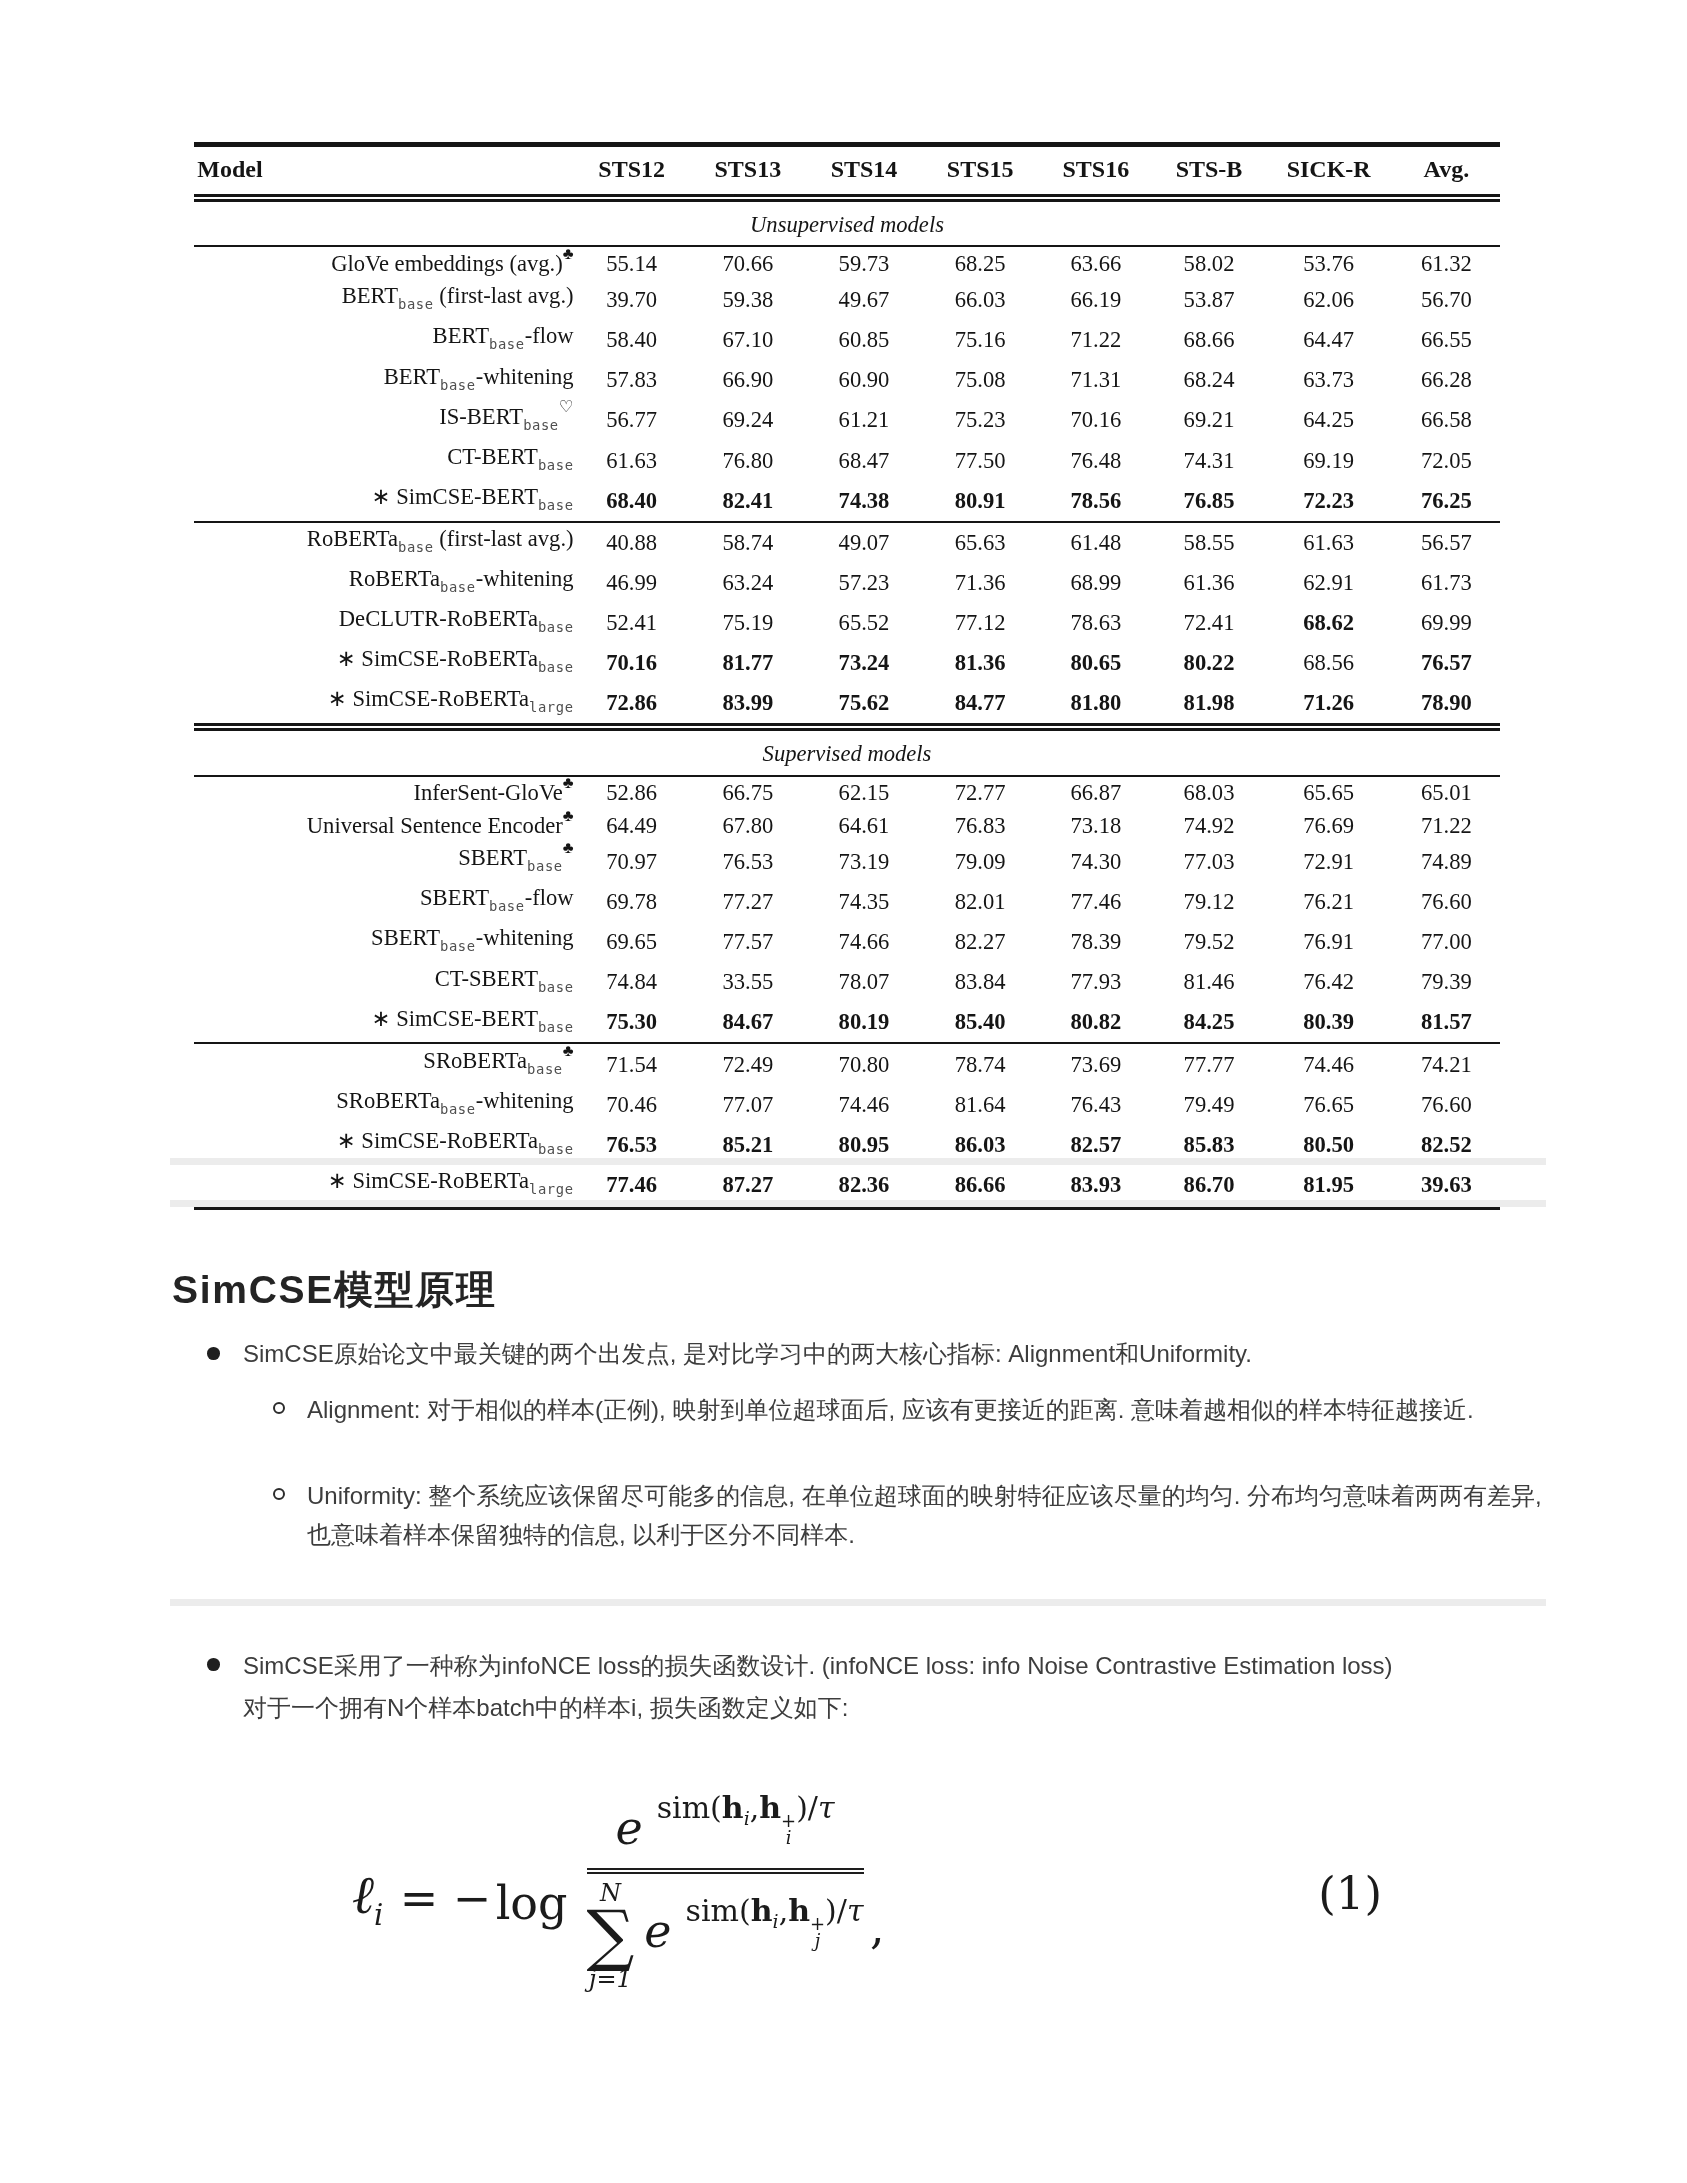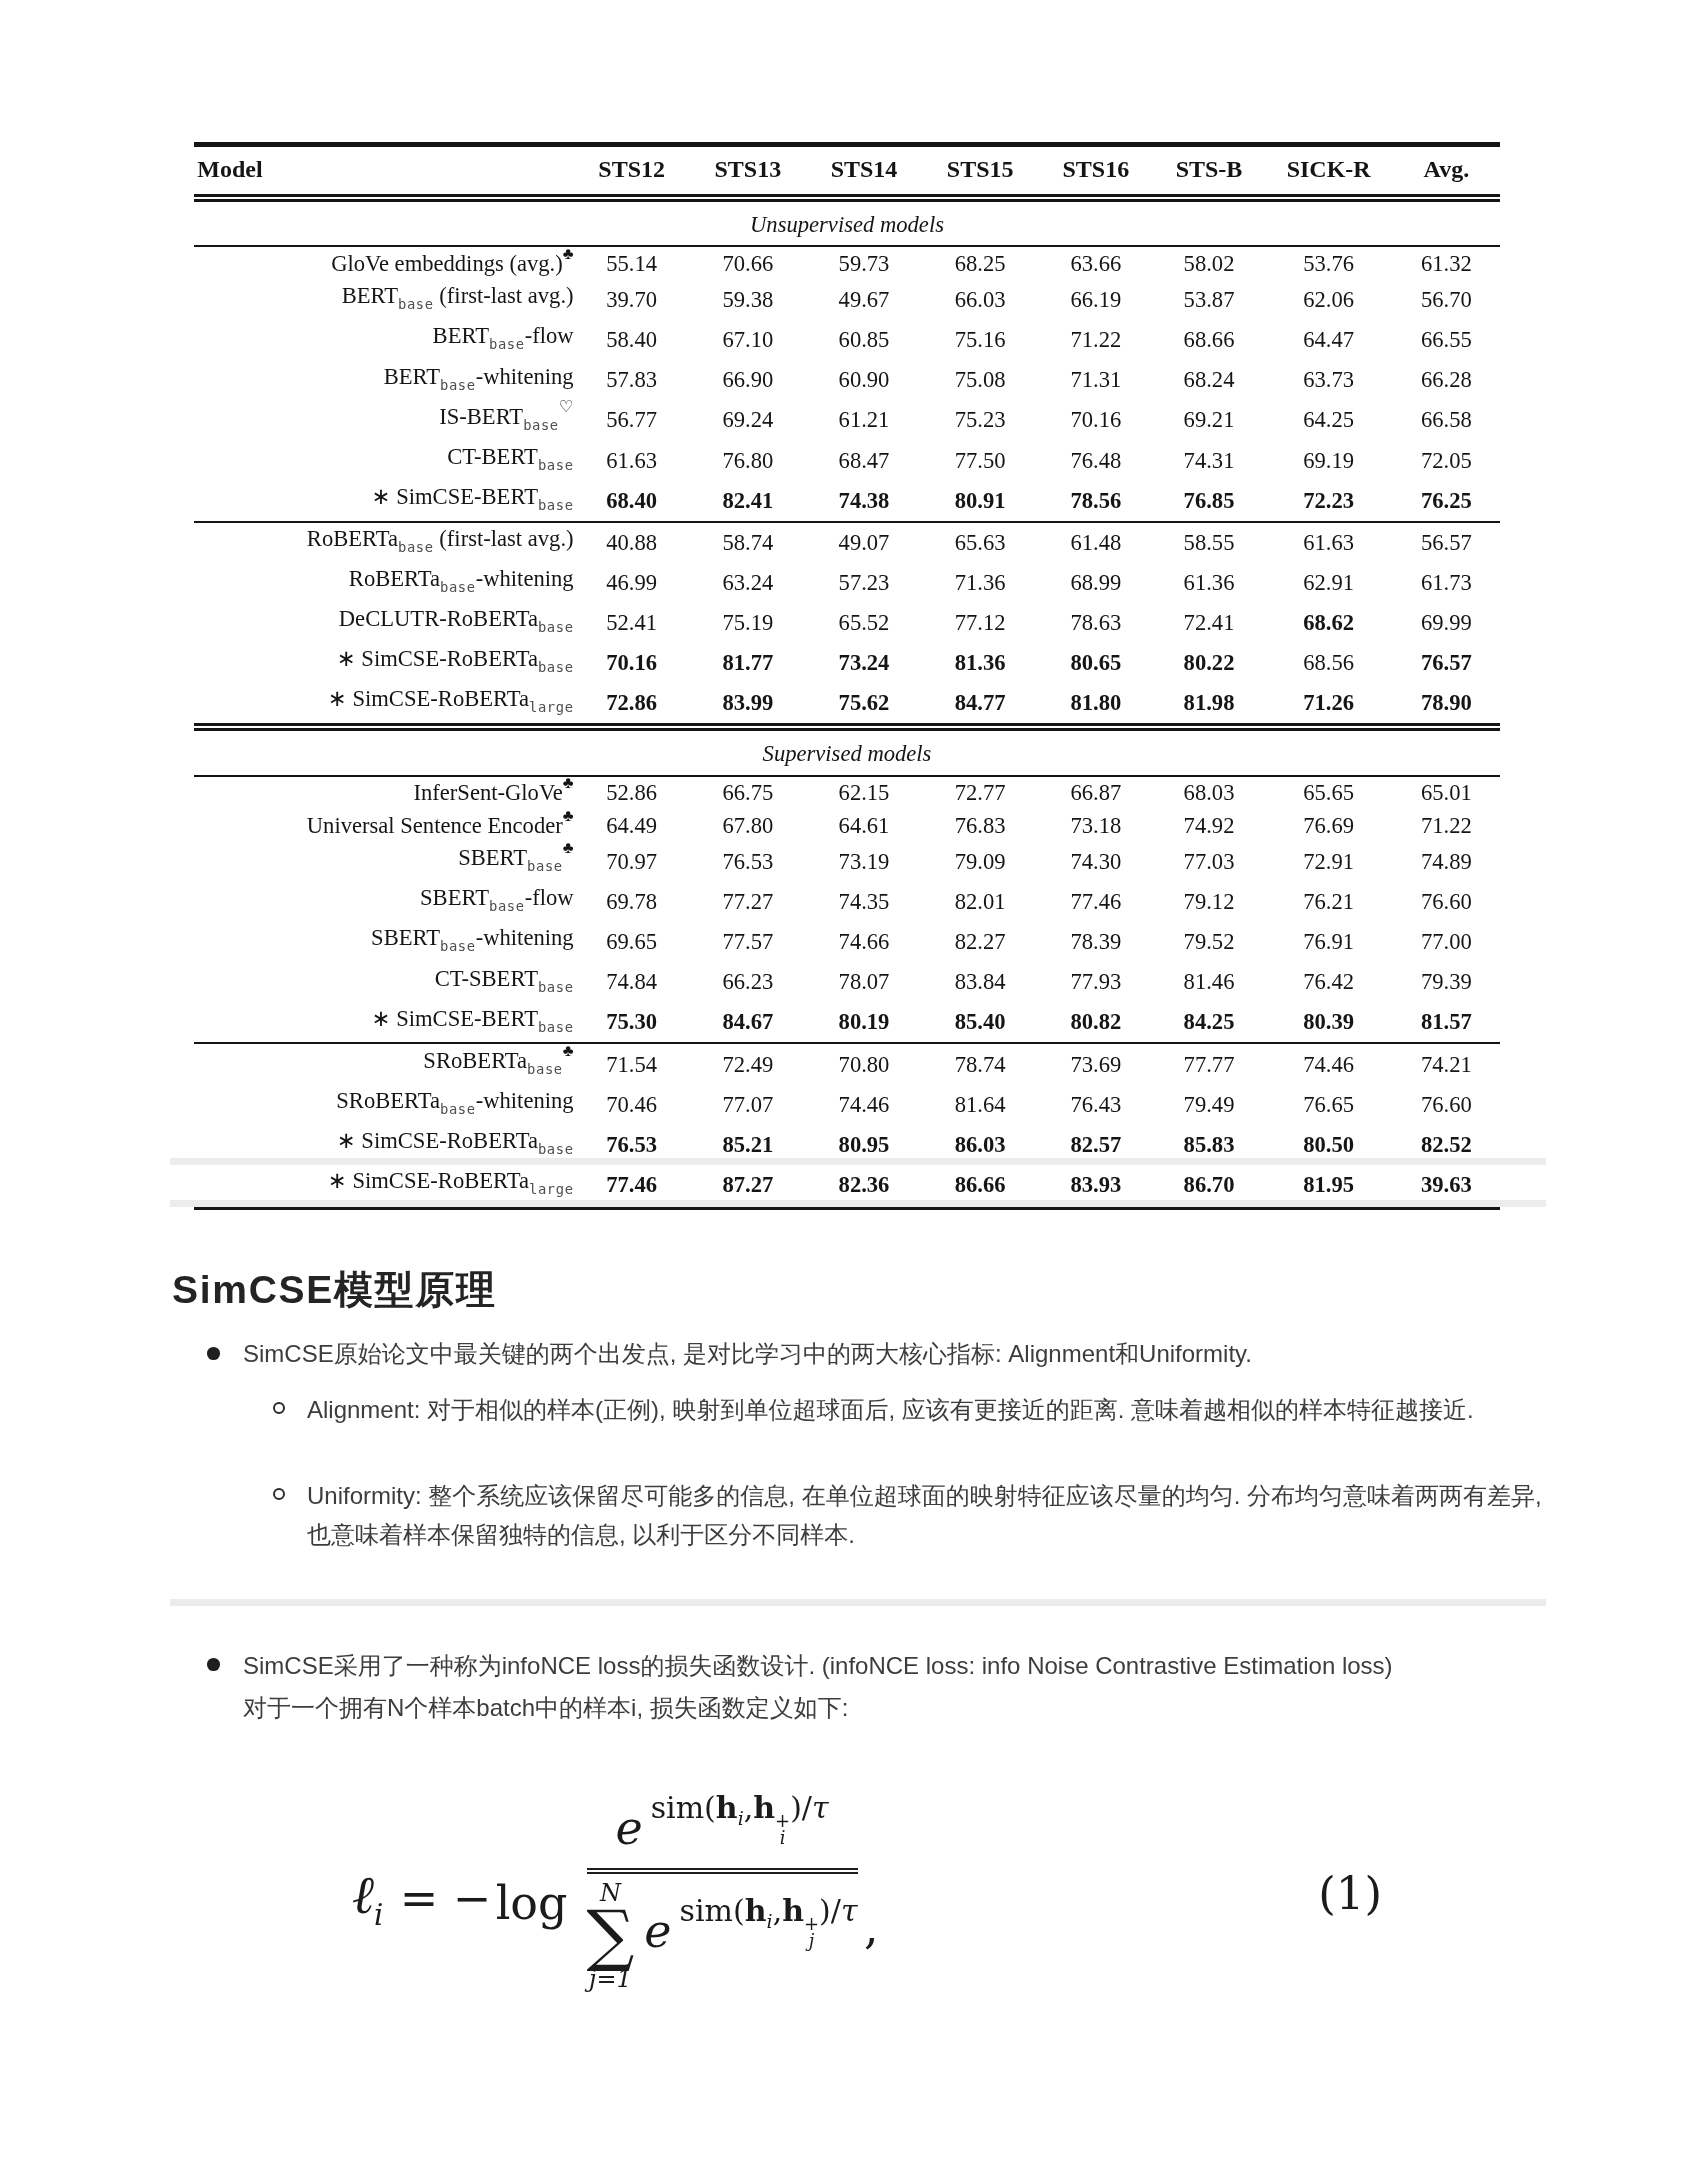--- a/index.html
+++ b/index.html
@@ -52,21 +52,21 @@
   .logop{font-size:46px;margin-right:19px;margin-top:9px;}
   .frac{display:inline-flex;flex-direction:column;align-items:center;}
   .num{display:inline-flex;align-items:flex-start;padding:0 16.5px 6.6px;}
   .fbar{display:block;align-self:stretch;height:0;border-top:6px double #1d1d1d;}
   .den{display:inline-flex;align-items:center;padding-top:7.7px;}
   .sum{display:inline-flex;flex-direction:column;align-items:center;line-height:1;}
   .slim{font-size:24px;font-style:italic;line-height:1;}
   .sigma{font-size:67px;line-height:0.92;}
   .dbody{display:inline-flex;align-items:flex-start;margin-left:10px;}
   .ebase{font-size:46px;font-style:italic;line-height:1;}
-  .exp{display:inline-block;font-size:30px;margin-left:8px;transform:translateY(-15.4px);white-space:nowrap;text-align:right;}
+  .exp{display:inline-block;font-size:30px;margin-left:14px;transform:translateY(-15.4px);white-space:nowrap;text-align:right;}
   .exp .rm{font-style:normal;}
   .exp .bf{font-weight:700;font-style:normal;}
   .exp .it{font-style:italic;}
   .xsub{font-size:19px;font-style:italic;vertical-align:-7.7px;}
   .xss{display:inline-flex;flex-direction:column;align-items:center;vertical-align:-8.8px;
        font-size:18px;line-height:0.95;}
   .xss .xsb{font-style:italic;}
   .fcomma{font-size:46px;transform:translateY(29px);margin-left:6.6px;}
   .eqnum{position:absolute;right:118px;top:93px;font-size:45px;}
 </style>
@@ -290,21 +290,21 @@
           <td class="vcell">74.66</td>
           <td class="vcell">82.27</td>
           <td class="vcell">78.39</td>
           <td class="vcell">79.52</td>
           <td class="vcell">76.91</td>
           <td class="vcell">77.00</td>
         </tr>
         <tr>
           <td class="mcell"><span class="mt">CT-SBERT</span><span class="msub">base</span></td>
           <td class="vcell">74.84</td>
-          <td class="vcell">66.23</td>
+          <td class="vcell">33.55</td>
           <td class="vcell">78.07</td>
           <td class="vcell">83.84</td>
           <td class="vcell">77.93</td>
           <td class="vcell">81.46</td>
           <td class="vcell">76.42</td>
           <td class="vcell">79.39</td>
         </tr>
         <tr>
           <td class="mcell"><span class="mt">∗ SimCSE-BERT</span><span class="msub">base</span></td>
           <td class="vcell b">75.30</td>

